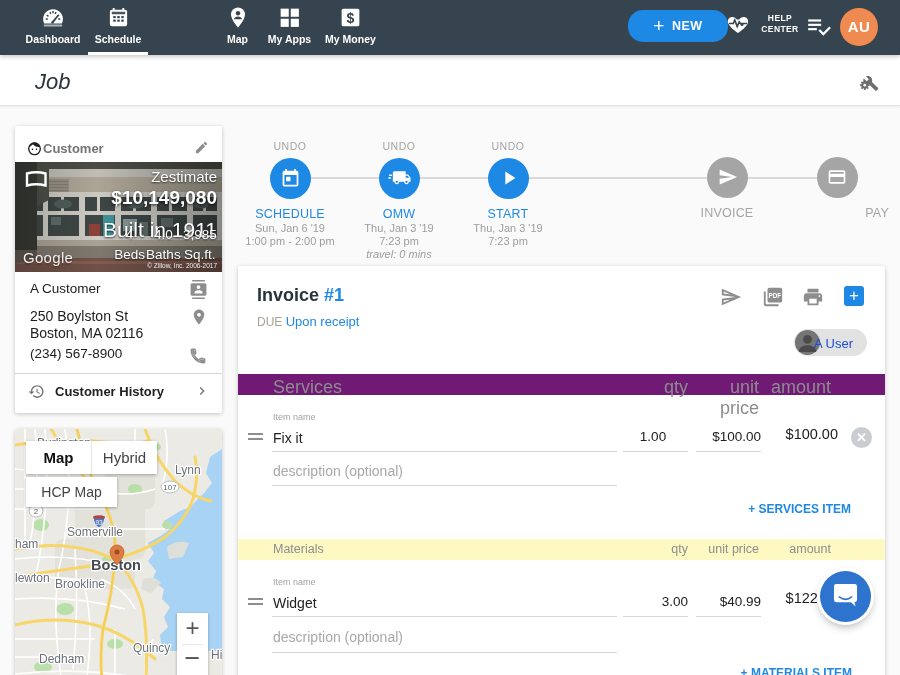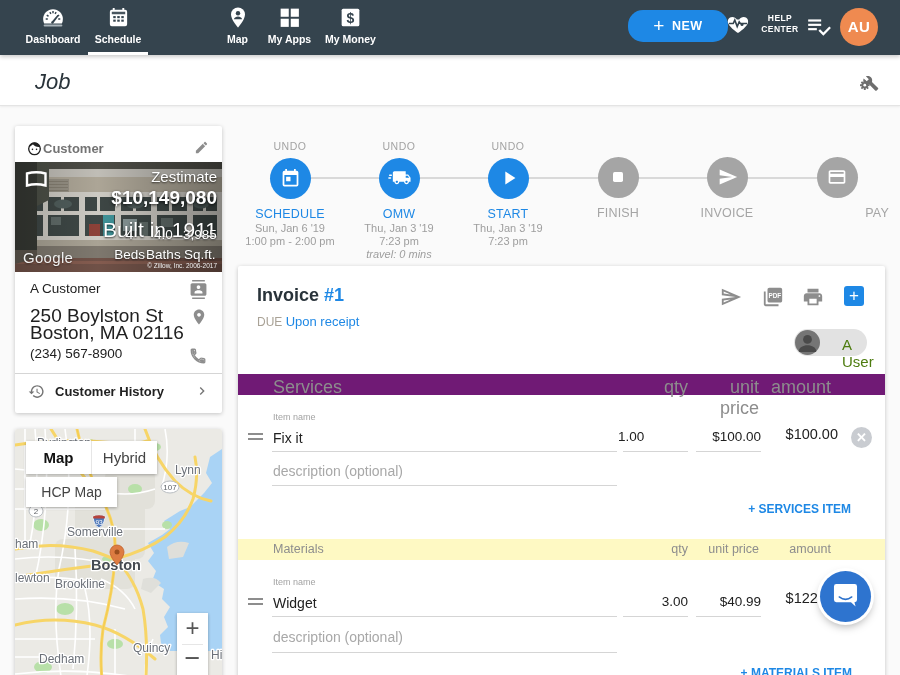--- a/index.html
+++ b/index.html
@@ -213,21 +213,21 @@
    </div>
    <div class="abs" style="left:8px;bottom:6px;font-size:15px;color:#f0f0f0;letter-spacing:.3px;text-shadow:0 1px 2px rgba(0,0,0,.5);">Google</div>
    <div class="abs" style="right:5px;bottom:3px;font-size:6.5px;color:#eee;">© Zillow, Inc. 2006-2017</div>
  </div>
 
  <div class="crow" style="left:30px;top:279px-126px;"></div>
  <div class="crow" style="left:15px;top:155px;font-size:13.5px;">A Customer</div>
  <svg class="abs" style="left:174px;top:154px;" width="19" height="19" viewBox="0 0 24 24">
       <path fill="#8d8d8d" d="M20 0H4v2h16V0zM4 24h16v-2H4v2zM20 4H4c-1.1 0-2 .9-2 2v12c0 1.1.9 2 2 2h16c1.1 0 2-.9 2-2V6c0-1.1-.9-2-2-2zm-8 2.75c1.24 0 2.25 1.01 2.25 2.25s-1.01 2.25-2.25 2.25S9.75 10.24 9.75 9 10.76 6.75 12 6.75zM17 17H7v-1.5c0-1.67 3.33-2.5 5-2.5s5 .83 5 2.5V17z"></path>
     </svg>
- <div class="crow" style="left:15px;top:182px;line-height:16.5px;font-size:19px;">250 Boylston St<br>Boston, MA 02116</div>
+ <div class="crow" style="left:15px;top:182px;line-height:16.5px;font-size:14px;">250 Boylston St<br>Boston, MA 02116</div>
  <svg class="abs" style="left:175px;top:182px;" width="18" height="18" viewBox="0 0 24 24">
       <path fill="#8d8d8d" d="M12 2C8.13 2 5 5.13 5 9c0 5.25 7 13 7 13s7-7.75 7-13c0-3.87-3.13-7-7-7zm0 9.5c-1.38 0-2.5-1.12-2.5-2.5s1.12-2.5 2.5-2.5 2.5 1.12 2.5 2.5-1.12 2.5-2.5 2.5z"></path>
     </svg>
  <div class="crow" style="left:15px;top:220px;font-size:13.5px;">(234) 567-8900</div>
  <svg class="abs" style="left:174px;top:221px;" width="18" height="18" viewBox="0 0 24 24">
       <path fill="none" stroke="#8d8d8d" stroke-width="1.8" d="M6.54 5c.06.89.21 1.76.45 2.59l-1.2 1.2c-.41-1.2-.67-2.47-.76-3.79h1.51m9.86 12.02c.85.24 1.72.39 2.6.45v1.49c-1.32-.09-2.59-.35-3.8-.75l1.2-1.19M7.5 3H4c-.55 0-1 .45-1 1 0 9.39 7.61 17 17 17 .55 0 1-.45 1-1v-3.49c0-.55-.45-1-1-1-1.24 0-2.45-.2-3.57-.57-.1-.04-.21-.05-.31-.05-.26 0-.51.1-.71.29l-2.2 2.2c-2.83-1.44-5.15-3.75-6.59-6.59l2.2-2.21c.28-.26.36-.65.25-1C8.7 6.45 8.5 5.25 8.5 4c0-.55-.45-1-1-1z"></path>
     </svg>
  <div class="uline" style="left:0;top:247px;width:207px;"></div>
  <svg class="abs" style="left:13px;top:257px;" width="17" height="17" viewBox="0 0 24 24">
       <path fill="#757575" d="M13 3c-4.97 0-9 4.03-9 9H1l3.89 3.89.07.14L9 12H6c0-3.87 3.13-7 7-7s7 3.13 7 7-3.13 7-7 7c-1.93 0-3.68-.79-4.94-2.06l-1.42 1.42C8.27 19.99 10.51 21 13 21c4.97 0 9-4.03 9-9s-4.03-9-9-9zm-1 5v5l4.28 2.54.72-1.21-3.5-2.08V8h-1.5z"></path>
@@ -385,28 +385,20 @@
  <div class="abs" style="left:218px;top:0;width:104px;text-align:center;">
    <div class="gray" style="font-size:10.5px;letter-spacing:.5px;margin-top:20px;color:#a3a3a3;">UNDO</div>
    <div style="width:41px;height:41px;border-radius:50%;background:#1e88e5;margin:6px auto 0;position:relative;">
      <svg width="22" height="22" viewBox="0 0 24 24" style="position:absolute;left:10px;top:9px;">
           <path fill="#fff" d="M8 5v14l11-7z"></path>
         </svg>
    </div>
    <div style="font-size:12.5px;color:#1e88e5;margin-top:8px;letter-spacing:.2px;">START</div>
    <div class="gray" style="font-size:11px;line-height:13px;margin-top:1px;">Thu, Jan 3 '19<br>7:23 pm</div>
  </div>
- <div class="abs" style="left:328px;top:0;width:104px;text-align:center;">
-   <div style="width:41px;height:41px;border-radius:50%;background:#a5a5a5;margin:37px auto 0;position:relative;">
-     <svg width="20" height="20" viewBox="0 0 24 24" style="position:absolute;left:10px;top:10px;">
-          <rect x="6" y="6" width="12" height="12" rx="2" fill="#fff"></rect>
-        </svg>
-   </div>
-   <div style="font-size:12.5px;color:#a5a5a5;margin-top:8px;letter-spacing:.2px;">FINISH</div>
- </div>
  <div class="abs" style="left:437px;top:0;width:104px;text-align:center;">
    <div style="width:41px;height:41px;border-radius:50%;background:#a5a5a5;margin:37px auto 0;position:relative;">
      <svg width="20" height="20" viewBox="0 0 24 24" style="position:absolute;left:11px;top:10px;">
           <path fill="#fff" d="M2.01 21L23 12 2.01 3 2 10l15 2-15 2z"></path>
         </svg>
    </div>
    <div style="font-size:12.5px;color:#a5a5a5;margin-top:8px;letter-spacing:.2px;">INVOICE</div>
  </div>
  <div class="abs" style="left:547px;top:0;width:104px;text-align:right;">
    <div style="width:41px;height:41px;border-radius:50%;background:#a5a5a5;margin:37px auto 0;position:relative;">
@@ -432,35 +424,35 @@
       <path fill="#8d8d8d" d="M19 8H5c-1.66 0-3 1.34-3 3v6h4v4h12v-4h4v-6c0-1.66-1.34-3-3-3zm-3 11H8v-5h8v5zm3-7c-.55 0-1-.45-1-1s.45-1 1-1 1 .45 1 1-.45 1-1 1zm-1-9H6v4h12V3z"></path>
     </svg>
  <div class="abs" style="left:606px;top:20px;width:20px;height:20px;background:#1e88e5;border-radius:3px;color:#fff;text-align:center;line-height:19px;font-size:17px;">+</div>
  <div class="abs" style="left:556px;top:63px;width:73px;height:27px;background:#e2e2e2;border-radius:14px;">
    <div class="abs" style="left:1px;top:1px;width:25px;height:25px;border-radius:50%;background:#757575;overflow:hidden;">
      <svg width="25" height="25" viewBox="0 0 24 24">
           <circle cx="12" cy="9" r="4.2" fill="#4a4a4a"></circle>
           <path d="M3.5 21c0-4.2 4.2-6.3 8.5-6.3s8.5 2.1 8.5 6.3z" fill="#4a4a4a"></path>
         </svg>
    </div>
-   <div class="abs" style="left:48px;top:7px;font-size:15px;color:#4d7c0f;">A User</div>
+   <div class="abs" style="left:20px;top:7px;font-size:13px;color:#1d4ed8;">A User</div>
  </div>
 
  <div class="abs" style="left:0;top:108px;width:647px;height:21px;background:#701a75;font-size:18px;color:#8d8d8d;">
    <div class="abs" style="left:35px;top:3px;">Services</div>
    <div class="abs" style="left:380px;top:3px;width:70px;text-align:right;">qty</div>
    <div class="abs" style="left:451px;top:3px;width:70px;text-align:right;">unit price</div>
    <div class="abs" style="left:523px;top:3px;width:70px;text-align:right;">amount</div>
  </div>
  <div class="abs" style="left:35px;top:146px;font-size:9px;color:#a3a3a3;">Item name</div>
  <div class="abs" style="left:10px;top:167px;width:15px;height:2px;background:#8d8d8d;"></div>
     <div class="abs" style="left:10px;top:172px;width:15px;height:2px;background:#8d8d8d;"></div>
  <div class="abs" style="left:35px;top:164px;font-size:14px;color:#212121;">Fix it</div>
  <div class="uline" style="left:34px;top:185px;width:345px;"></div>
- <div class="abs" style="left:380px;top:163px;width:70px;text-align:left;font-size:13.5px;color:#212121;">1.00</div>
+ <div class="abs" style="left:380px;top:163px;width:70px;text-align:center;font-size:13.5px;color:#212121;">1.00</div>
  <div class="uline" style="left:385px;top:185px;width:65px;"></div>
  <div class="abs" style="left:451px;top:163px;width:72px;text-align:right;font-size:13.5px;color:#212121;">$100.00</div>
  <div class="uline" style="left:458px;top:185px;width:65px;"></div>
  <div class="abs" style="left:530px;top:160px;width:70px;text-align:right;font-size:14.5px;color:#212121;">$100.00</div>
  <div class="abs" style="left:613px;top:161px;width:21px;height:21px;border-radius:50%;background:#c9ccd1;color:#fff;text-align:center;line-height:21px;font-size:13px;font-weight:bold;">✕</div>
  <div class="abs" style="left:35px;top:197px;font-size:14px;color:#a8a8a8;">description (optional)</div>
  <div class="uline" style="left:34px;top:219px;width:345px;"></div>
  <div class="abs" style="left:468px;top:236px;width:145px;text-align:right;font-size:12px;font-weight:bold;color:#1e88e5;">+ SERVICES ITEM</div>
 
  <div class="abs" style="left:0;top:273px;width:647px;height:21px;background:#fef9c3;font-size:12.5px;color:#8d8d8d;">

